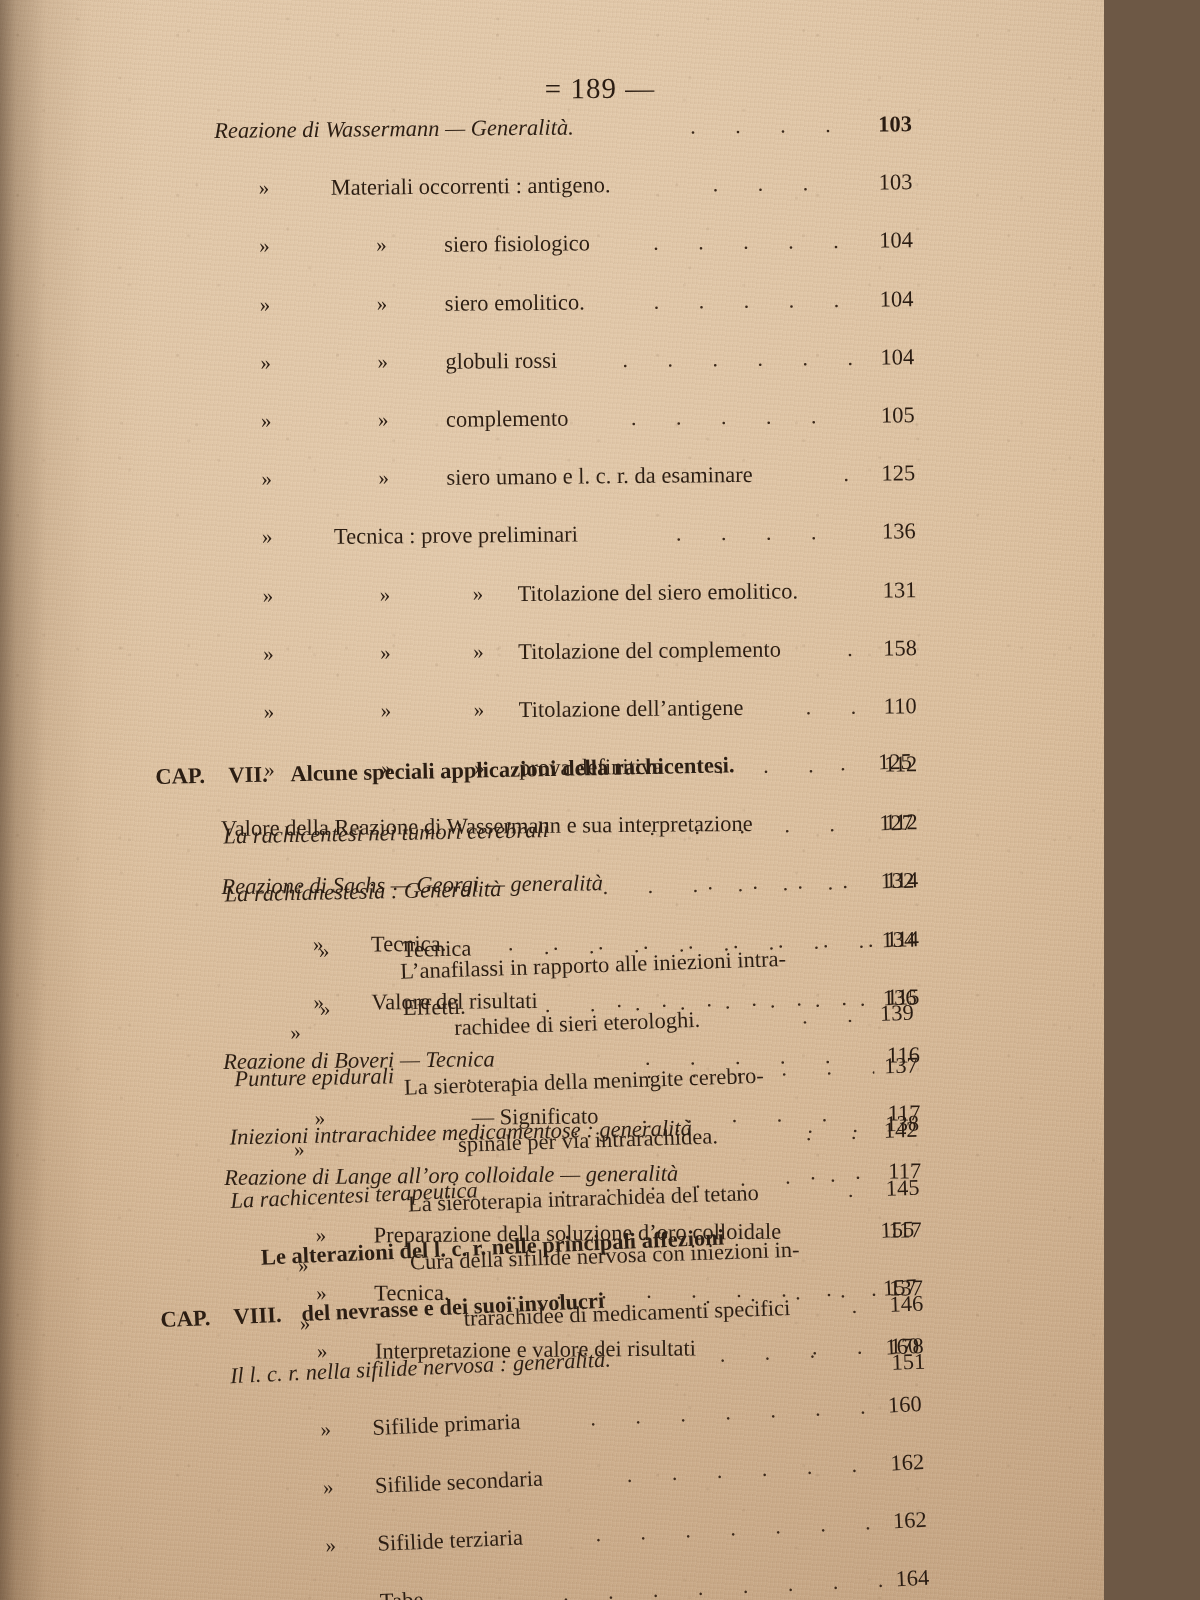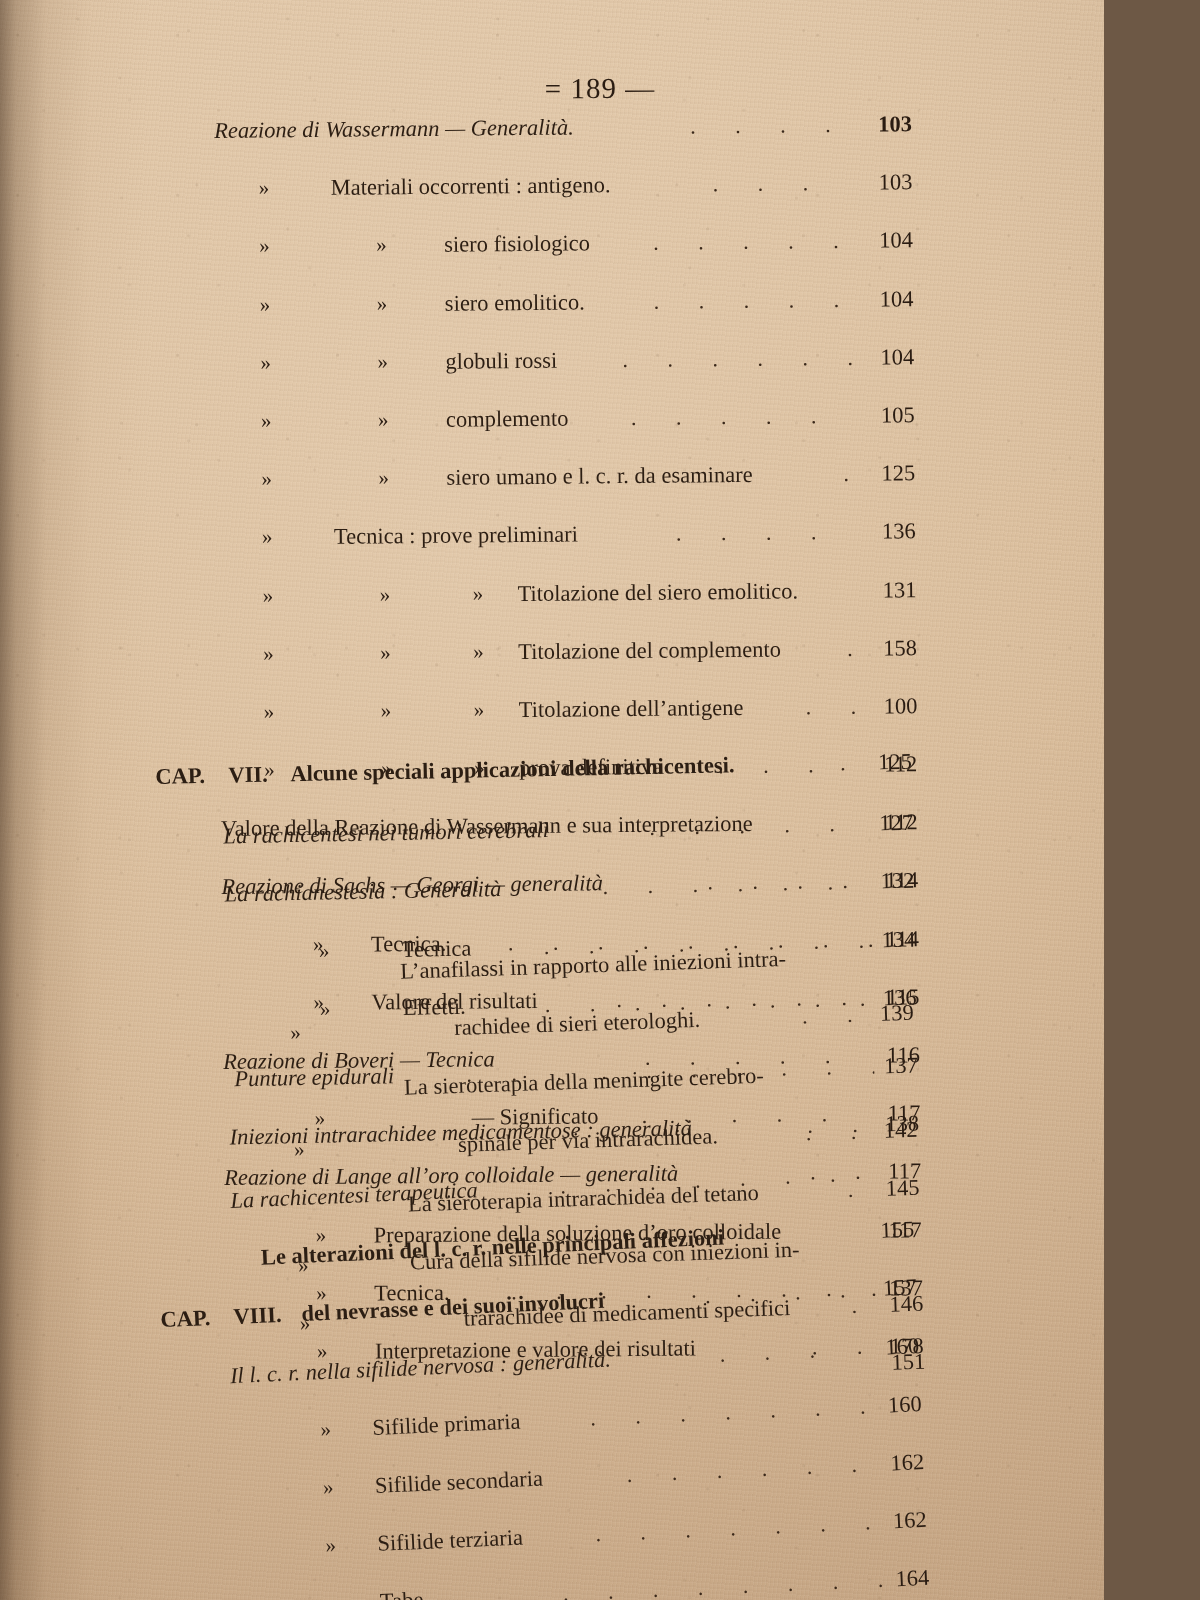--- a/index.html
+++ b/index.html
@@ -238,21 +238,21 @@
         <span class="leader" style="left:842px;width:26px;">.</span>
         <span class="pg">158</span>
       </div>
 
       <div class="row" style="top:290px;">
         <span class="dit d1">»</span>
         <span class="dit d2">»</span>
         <span class="dit d3">»</span>
         <span class="txt xC">Titolazione dell’antigene</span>
         <span class="leader" style="left:800px;width:68px;">. .</span>
-        <span class="pg">100</span>
+        <span class="pg">110</span>
       </div>
 
       <div class="row" style="top:319px;">
         <span class="dit d1">»</span>
         <span class="dit d2">»</span>
         <span class="dit d3">»</span>
         <span class="txt xC">prova definitiva</span>
         <span class="leader" style="left:712px;width:156px;">. . .</span>
         <span class="pg">112</span>
       </div>

